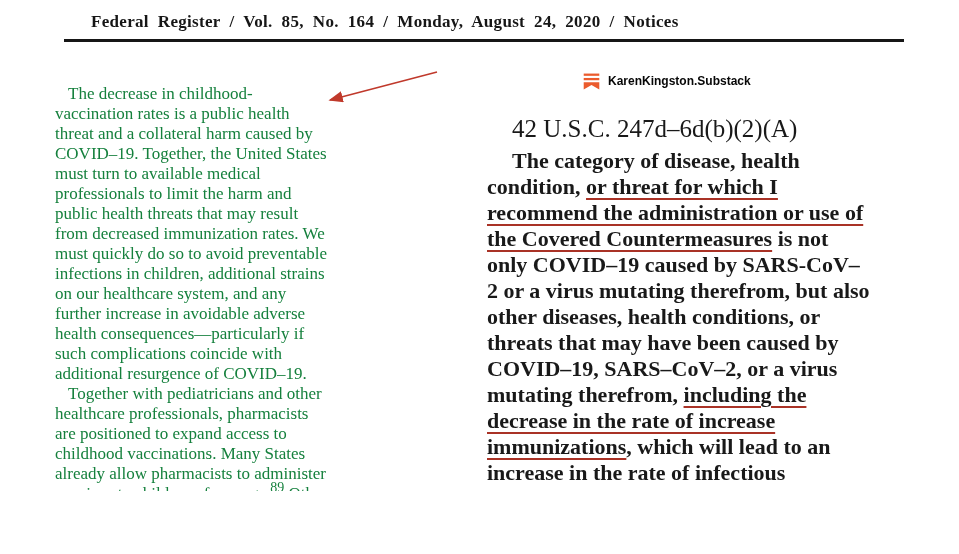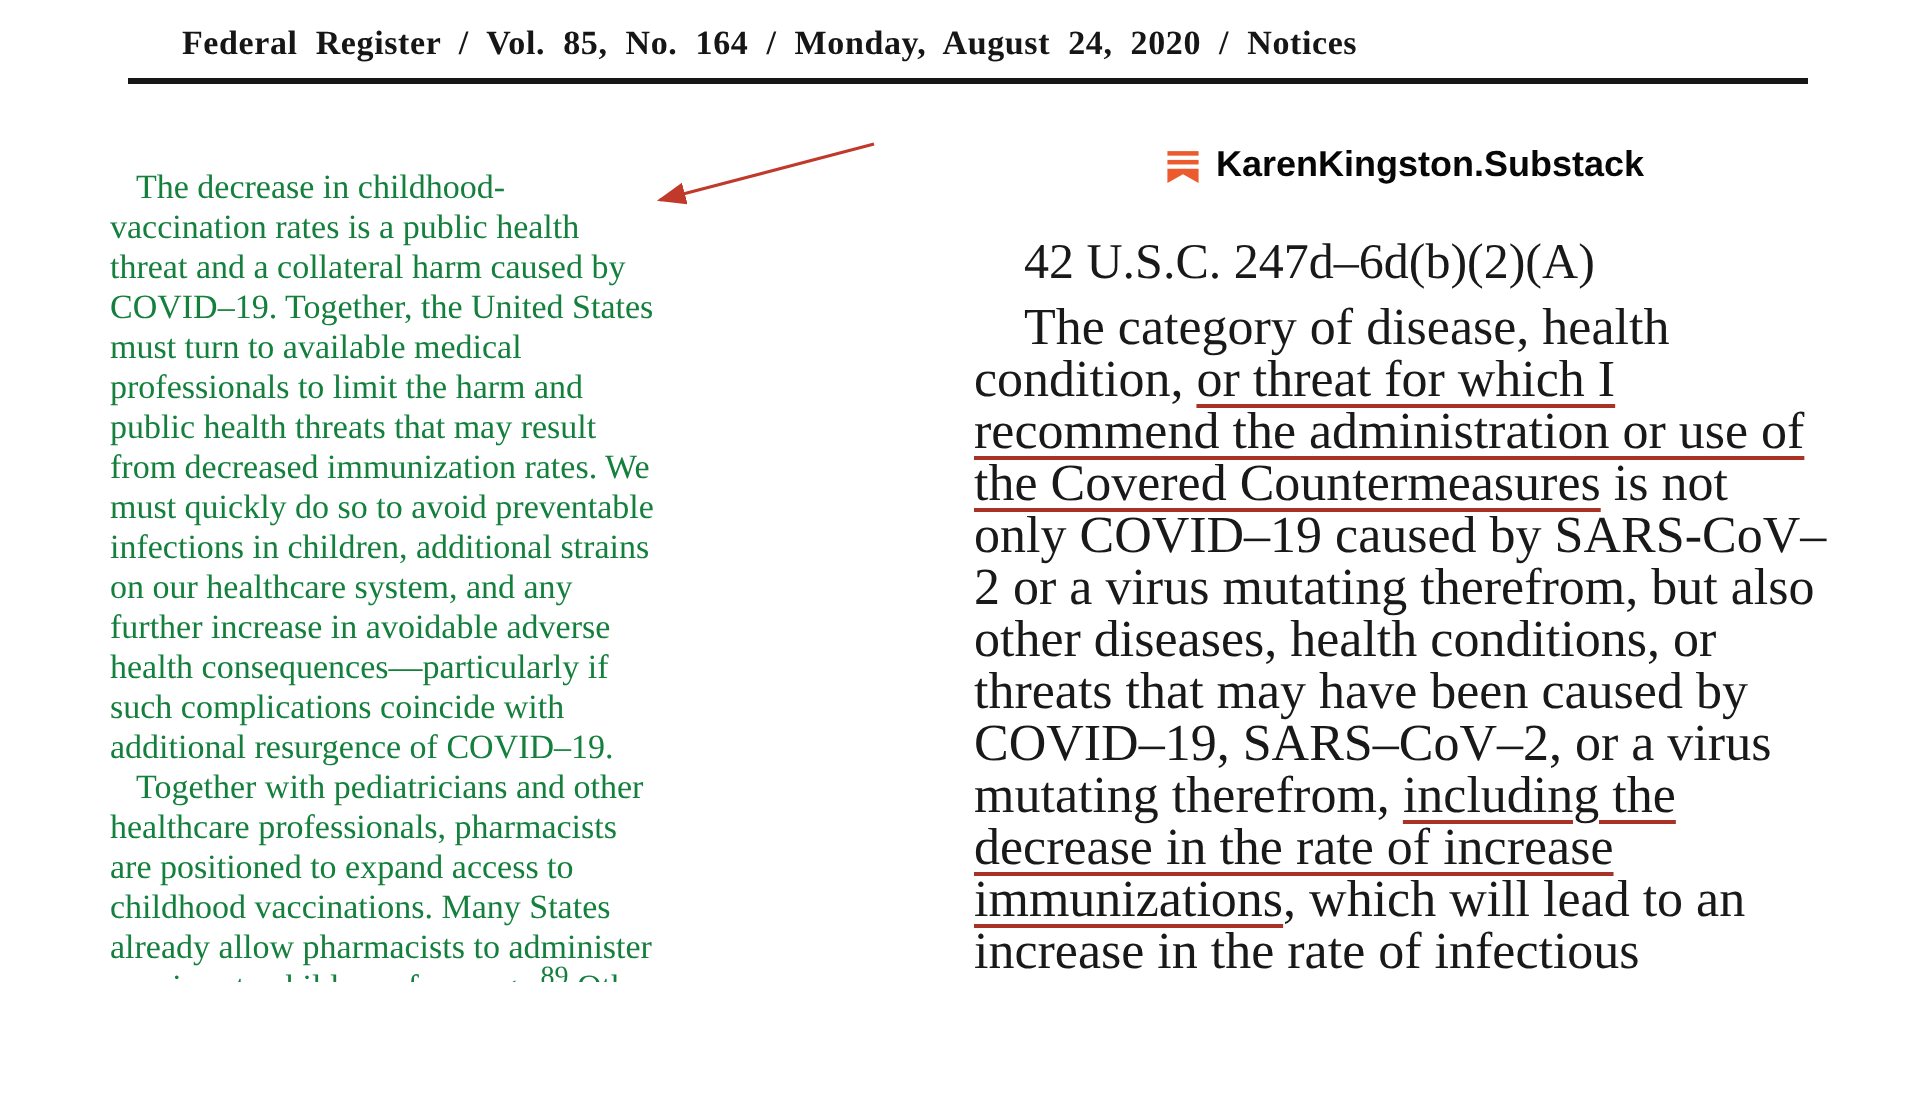--- a/index.html
+++ b/index.html
@@ -16,26 +16,26 @@
   
   .left-col{position:absolute;left:55px;top:84px;width:350px;}
   .body-para{
     margin:0;font-size:17px;line-height:20px;white-space:pre;text-indent:13px;color:#15803d;
   }
   sup{font-size:14px;line-height:0;vertical-align:super;}
   
   .right-col{position:absolute;left:487px;top:72px;width:465px;}
   .watermark{
     display:flex;align-items:center;gap:8px;margin-left:96px;
-    font-family:"Liberation Sans",sans-serif;font-size:18px;font-weight:600;color:#070707;
+    font-family:"Liberation Sans",sans-serif;font-size:12px;font-weight:600;color:#070707;
   }
   .substack-icon{display:inline-flex;width:17px;height:18px;}
   .substack-icon svg{width:100%;height:100%;fill:var(--brand-orange,#EB5B2D);}
   .citation{margin:25px 0 5px;font-size:25px;white-space:pre;text-indent:25px;color:#191919;}
-  .excerpt-body{margin:0;font-size:26px;line-height:26px;white-space:pre;text-indent:25px;color:#191919;}
+  .excerpt-body{margin:0;font-size:22px;line-height:26px;white-space:pre;text-indent:25px;color:#191919;font-weight:bold;}
   .red-underline{
     text-decoration:underline;
     text-decoration-color:var(--underline-red,#A93226);
     text-decoration-thickness:2px;
     text-underline-offset:4px;
   }
   
   .arrow-overlay{position:absolute;left:0;top:0;pointer-events:none;}
   .arrow-line{stroke:var(--annotation-red,#C0392B);stroke-width:1.6;fill:none;}
   .arrow-head{fill:var(--annotation-red,#C0392B);}

